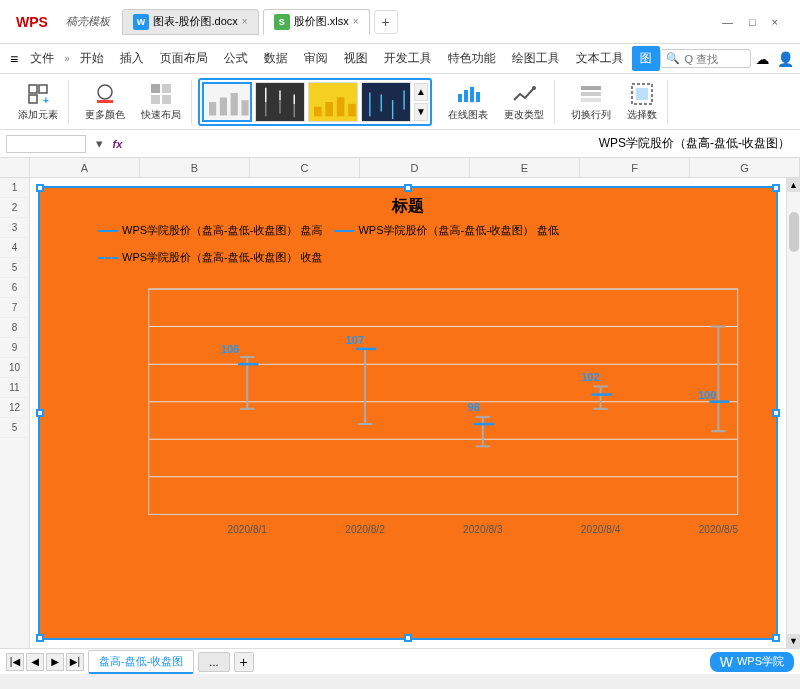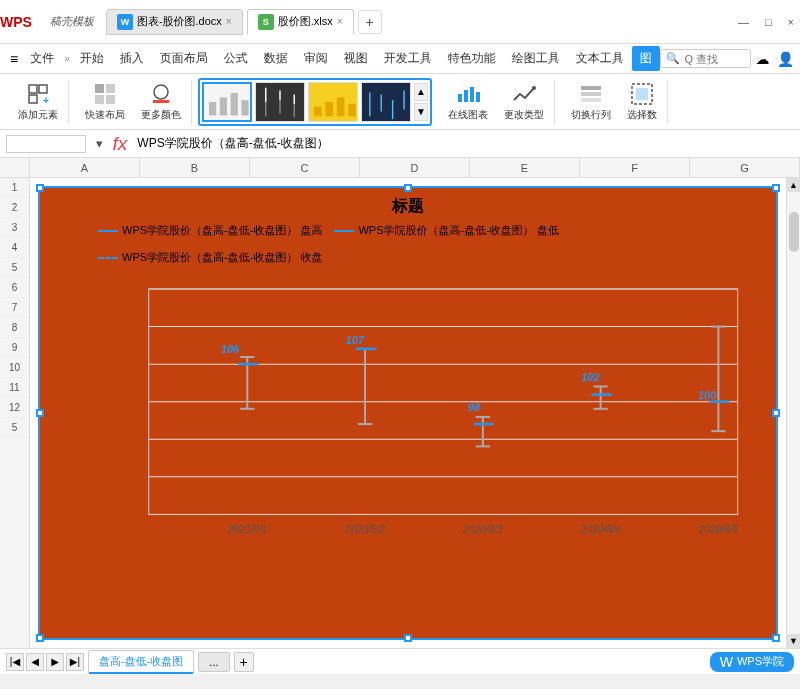--- a/index.html
+++ b/index.html
@@ -1,19 +1,19 @@
 <!DOCTYPE html>
 <html><head>
   <meta charset="utf-8">
   <style>
     * { margin: 0; padding: 0; box-sizing: border-box; }
     body { font-family: 'Microsoft YaHei', Arial, sans-serif; font-size: 12px; background: #f0f0f0; width: 800px; height: 689px; overflow: hidden; }
 
     
-    .title-bar { display: flex; align-items: center; background: #fff; height: 44px; padding: 0 0; border-bottom: 1px solid #ddd; gap: 4px; }
+    .title-bar { display: flex; align-items: center; background: #fff; height: 44px; padding: 0 16px; border-bottom: 1px solid #ddd; gap: 4px; }
     .title-tab { display: flex; align-items: center; background: #e8e8e8; border: 1px solid #ccc; border-radius: 3px 3px 0 0; padding: 2px 10px; font-size: 11px; gap: 4px; cursor: pointer; height: 26px; }
     .title-tab.active { background: #fff; border-bottom-color: #fff; }
     .title-tab-close { font-size: 10px; color: #888; }
     .wps-logo { color: #c00; font-weight: bold; font-size: 14px; margin-right: 6px; }
     .doc-icon { width: 16px; height: 16px; background: #2196F3; border-radius: 2px; display: inline-flex; align-items: center; justify-content: center; color: white; font-size: 9px; font-weight: bold; }
     .xls-icon { width: 16px; height: 16px; background: #4CAF50; border-radius: 2px; display: inline-flex; align-items: center; justify-content: center; color: white; font-size: 9px; font-weight: bold; }
     .title-spacer { flex: 1; }
     .title-btn { font-size: 11px; color: #555; padding: 2px 6px; cursor: pointer; }
     .new-tab { width: 24px; height: 24px; display: flex; align-items: center; justify-content: center; font-size: 14px; color: #555; cursor: pointer; border: 1px solid #ddd; border-radius: 3px; }
 
@@ -38,25 +38,25 @@
     .chart-thumb { width: 50px; height: 40px; border: 1px solid #ddd; background: #f5f5f5; cursor: pointer; overflow: hidden; display: flex; align-items: center; justify-content: center; }
     .chart-thumb.active { border: 2px solid #2196F3; }
     .chart-thumb svg { width: 100%; height: 100%; }
     .thumb-nav { display: flex; flex-direction: column; gap: 2px; }
     .thumb-nav-btn { width: 14px; height: 18px; background: #f0f0f0; border: 1px solid #ddd; cursor: pointer; display: flex; align-items: center; justify-content: center; font-size: 10px; }
 
     
     .formula-bar { display: flex; align-items: center; background: #fff; height: 28px; border-bottom: 1px solid #ddd; padding: 0 6px; gap: 6px; }
     .cell-ref { width: 80px; border: 1px solid #ccc; padding: 2px 4px; font-size: 11px; text-align: center; }
     .formula-icon { color: #555; font-size: 13px; cursor: pointer; padding: 2px 4px; }
-    .formula-fx { color: #ef4444; font-style: italic; font-size: 19px; font-weight: normal; }
-    .formula-input { flex: 1; border: none; outline: none; font-size: 12px; padding: 2px 4px; }
-
-    
-    .chart-container { border: 2px solid #2196F3; margin: 8px; background: #c2410c; flex: 1; padding: 8px; position: relative; }
+    .formula-fx { color: #701a75; font-style: italic; font-size: 11px; font-weight: bold; }
+    .formula-input { flex: 1; border: none; outline: none; font-size: 12px; padding: 2px 4px; text-align: right; }
+
+    
+    .chart-container { border: 2px solid #2196F3; margin: 8px; background: #f97316; flex: 1; padding: 8px; position: relative; }
     .chart-title { text-align: center; font-size: 16px; font-weight: bold; margin-bottom: 6px; }
     .chart-legend { display: flex; flex-wrap: wrap; gap: 12px; margin-bottom: 6px; font-size: 11px; align-items: center; padding-left: 50px; }
     .legend-item { display: flex; align-items: center; gap: 4px; }
 
     
     .bottom-bar { display: flex; align-items: center; background: #fff; height: 26px; border-top: 1px solid #ddd; padding: 0 6px; gap: 4px; font-size: 11px; }
     .sheet-tab { padding: 3px 10px; background: #e8e8e8; border: 1px solid #ccc; border-radius: 2px; cursor: pointer; font-size: 11px; white-space: nowrap; }
     .sheet-tab.active { background: #fff; color: #2196F3; border-bottom: 2px solid #2196F3; }
     .sheet-add { width: 20px; height: 20px; display: flex; align-items: center; justify-content: center; background: #f0f0f0; border: 1px solid #ccc; border-radius: 2px; cursor: pointer; font-size: 14px; }
     .sheet-spacer { flex: 1; }
@@ -134,36 +134,36 @@
             <text x="17" y="22" font-size="10" fill="#2196F3" font-weight="bold">+</text>
           </svg>
       </div>
       <span class="toolbar-label">添加元素</span>
     </div>
   </div>
   <div class="toolbar-group">
     <div class="toolbar-btn">
       <div class="toolbar-icon">
         <svg width="24" height="24" viewBox="0 0 24 24">
+            <circle cx="12" cy="10" r="7" fill="none" stroke="#555" stroke-width="1.5"></circle>
+            <rect x="4" y="18" width="16" height="3" fill="#f44336"></rect>
+          </svg>
+      </div>
+      <span class="toolbar-label">更多颜色</span>
+    </div>
+    <div class="toolbar-btn">
+      <div class="toolbar-icon">
+        <svg width="24" height="24" viewBox="0 0 24 24">
             <rect x="2" y="2" width="9" height="9" fill="#aaa"></rect>
             <rect x="13" y="2" width="9" height="9" fill="#ccc"></rect>
             <rect x="2" y="13" width="9" height="9" fill="#ccc"></rect>
             <rect x="13" y="13" width="9" height="9" fill="#ccc"></rect>
           </svg>
       </div>
       <span class="toolbar-label">快速布局</span>
-    </div>
-    <div class="toolbar-btn">
-      <div class="toolbar-icon">
-        <svg width="24" height="24" viewBox="0 0 24 24">
-            <circle cx="12" cy="10" r="7" fill="none" stroke="#555" stroke-width="1.5"></circle>
-            <rect x="4" y="18" width="16" height="3" fill="#f44336"></rect>
-          </svg>
-      </div>
-      <span class="toolbar-label">更多颜色</span>
     </div>
   </div>
 
   <div class="chart-thumbs">
     <div class="chart-thumb active">
       <svg viewBox="0 0 50 40">
           <rect x="5" y="20" width="8" height="15" fill="#bbb"></rect>
           <rect x="17" y="15" width="8" height="20" fill="#bbb"></rect>
           <rect x="29" y="10" width="8" height="25" fill="#bbb"></rect>
           <rect x="41" y="18" width="8" height="17" fill="#bbb"></rect>
@@ -309,21 +309,21 @@
           <div class="legend-item">
             <div style="width:20px;height:2px;background:#2196F3;"></div>
             <span>WPS学院股价（盘高-盘低-收盘图） 盘低</span>
           </div>
           <div class="legend-item" style="flex-basis:100%;">
             <div style="width:20px;height:0;border-top:2px dashed #2196F3;"></div>
             <span>WPS学院股价（盘高-盘低-收盘图） 收盘</span>
           </div>
         </div>
 
-        <div style="position:relative; margin-left:50px; margin-right:10px; height:300px;font-style:italic;">
+        <div style="position:relative; margin-left:50px; margin-right:10px; height:300px;">
           <svg width="100%" height="100%" viewBox="0 0 650 280">
 
             <text x="0" y="15" font-size="11" fill="#555" text-anchor="end">115</text>
             <text x="0" y="52" font-size="11" fill="#555" text-anchor="end">110</text>
             <text x="0" y="89" font-size="11" fill="#555" text-anchor="end">105</text>
             <text x="0" y="126" font-size="11" fill="#555" text-anchor="end">100</text>
             <text x="0" y="163" font-size="11" fill="#555" text-anchor="end">95</text>
             <text x="0" y="200" font-size="11" fill="#555" text-anchor="end">90</text>
             <text x="0" y="237" font-size="11" fill="#555" text-anchor="end">85</text>
 

